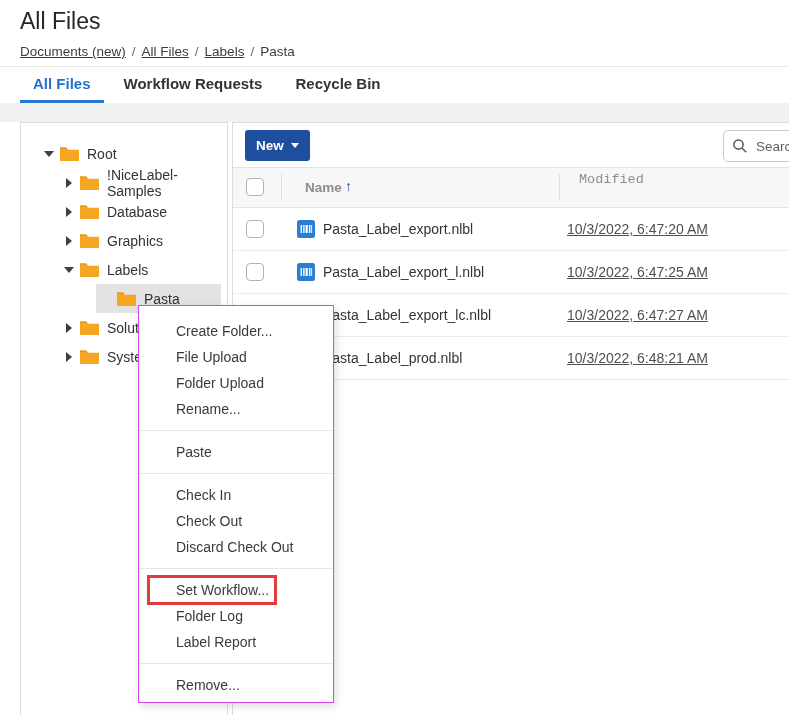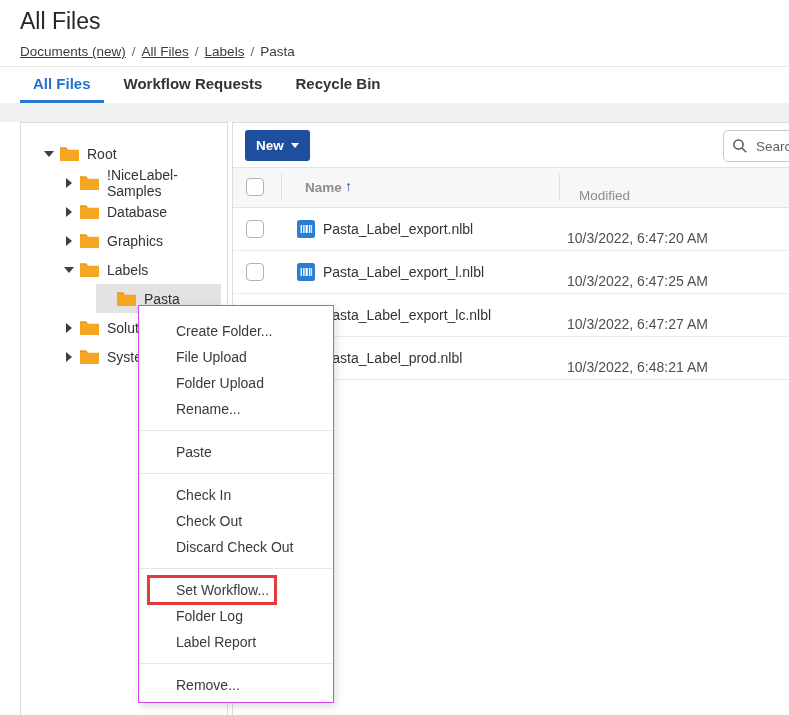--- a/index.html
+++ b/index.html
@@ -52,26 +52,26 @@
   #search-wrap svg { position:absolute; left:9px; top:8px; pointer-events:none; }
 
   
   #table-header { position:absolute; left:0; top:45px; width:100%; height:40px; background:#f7f7f8;
     border-bottom:1px solid #e3e3e3; font-size:13.5px; color:#8d8d8d; }
   .hsep { position:absolute; top:6px; bottom:6px; width:1px; background:#e0e0e0; }
   .checkbox { position:absolute; width:18px; height:18px; border:1px solid #b3b3b3; border-radius:4px;
     background:#fff; cursor:pointer; }
   #col-name { position:absolute; left:72px; top:12px;font-weight:bold; }
   #sort-arrow { position:absolute; left:112px; top:10px; color:#24509e; font-size:14px; font-weight:700; }
-  #col-modified { position:absolute; left:346px; top:20px; }
+  #col-modified { position:absolute; left:346px; top:4px;font-family:Liberation Mono, monospace; }
   .trow { position:absolute; left:0; width:100%; height:43px; border-bottom:1px solid #ececec; font-size:14px; }
   .trow .checkbox { left:13px; top:12px; }
   .file-ic { position:absolute; left:64px; top:12px; }
   .fname { position:absolute; left:90px; top:13px; color:#333; }
-  .fdate { position:absolute; left:334px; top:22px; color:#4f4f4f; }
+  .fdate { position:absolute; left:334px; top:13px; color:#4f4f4f;text-decoration:underline; }
 
   
   #context-menu { position:absolute; left:138px; top:305px; width:196px; background:#fff;
     border:1px solid #d946ef; box-shadow:2px 3px 8px rgba(0,0,0,.14); z-index:10; padding:12px 0 4px 0; }
   .menu-item { position:relative; height:26px; display:flex; align-items:center; padding-left:37px;
     font-size:14px; color:#3a3a3a; cursor:pointer; }
   .menu-sep { border-top:1px solid #e6e6e6; margin:8px 0; height:0; }
   .red-box { position:absolute; left:8px; right:56px; top:-2px; bottom:-2px;
     border:3px solid #e23c3c; pointer-events:none; }
 </style>

